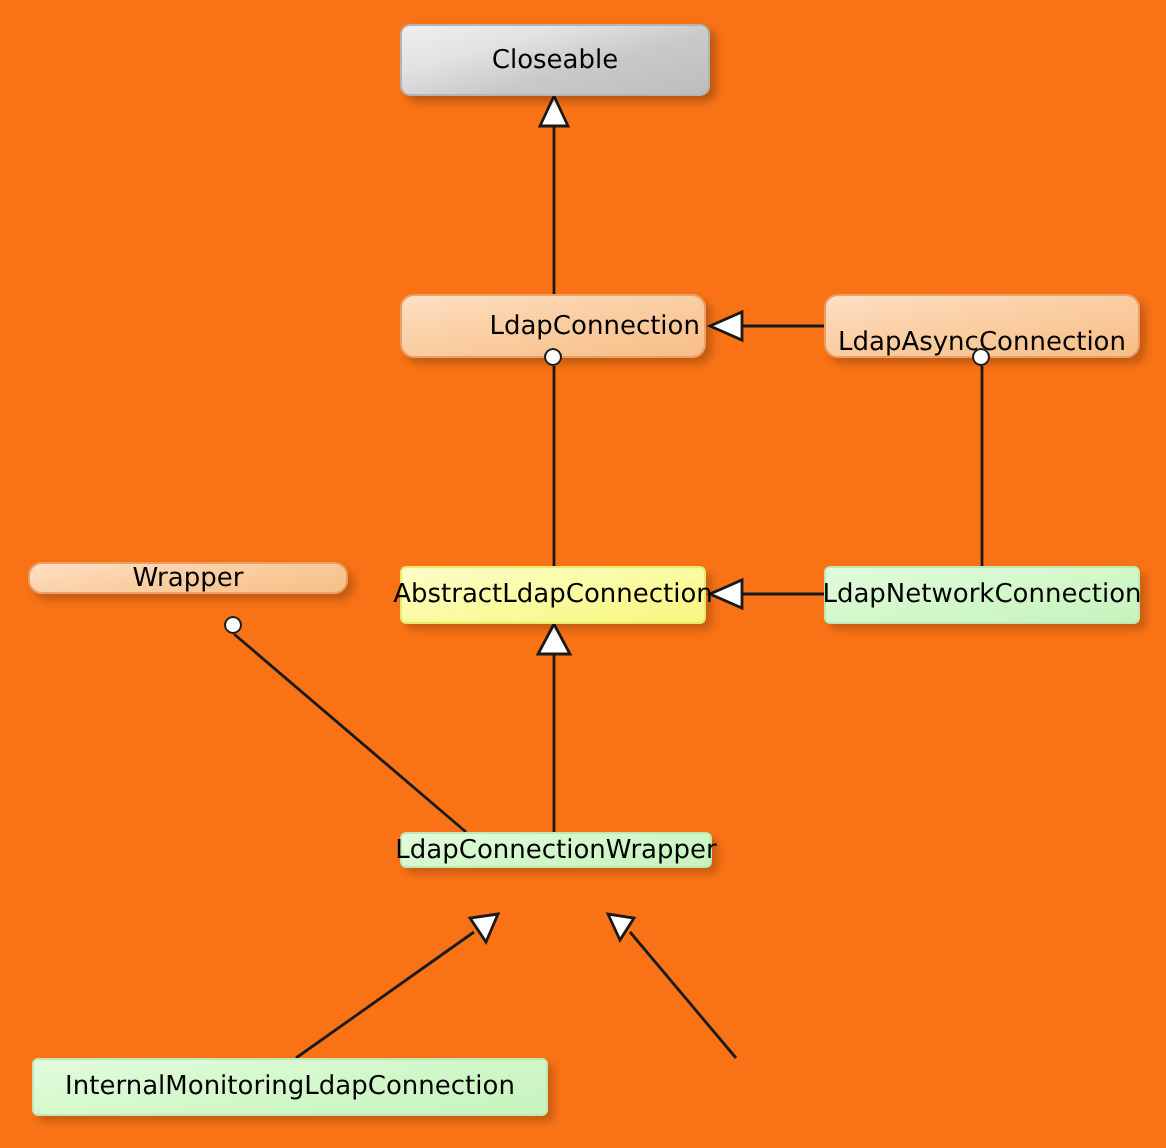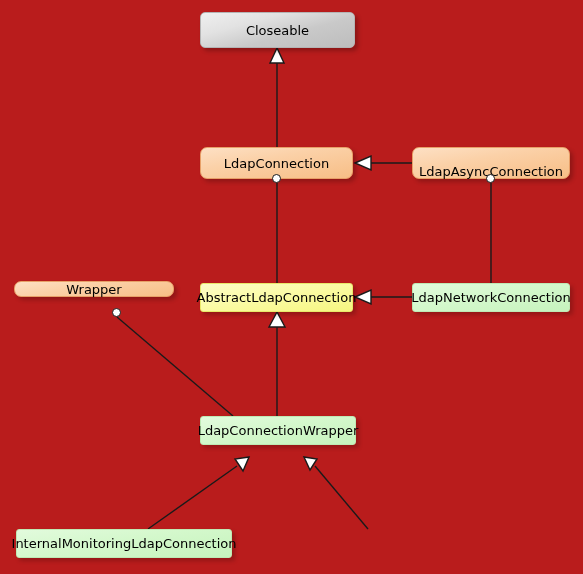--- a/index.html
+++ b/index.html
@@ -7,21 +7,21 @@
     padding: 0;
     background: #ffffff;
   }
   body {
     font-family: "DejaVu Sans", sans-serif;
   }
   #diagram {
     position: relative;
     width: 583px;
     height: 574px;
-    background: #b91c1c;
+    background: #f97316;
     overflow: hidden;
   }
   #edges {
     position: absolute;
     left: 0;
     top: 0;
     width: 583px;
     height: 574px;
   }
   .node {
@@ -127,21 +127,21 @@
     <g>
       <line x1="368" y1="529" x2="315" y2="466" stroke="#1a1a1a" stroke-width="1.4"></line>
       <polygon points="304,457 310,470 317,459" fill="#ffffff" stroke="#1a1a1a" stroke-width="1.4"></polygon>
     </g>
   </svg>
 
   <div class="node n-external" style="left:200px; top:12px; width:155px; height:36px;">
     <span class="label">Closeable</span>
   </div>
 
-  <div class="node n-interface" style="left:200px; top:147px; width:153px; height:32px;">
+  <div class="node n-interface" style="left:200px; top:147px; width:153px; height:32px;justify-content:flex-end;">
     <span class="label">LdapConnection</span>
   </div>
   <div class="lollipop" style="left:272px; top:174px;"></div>
 
   <div class="node n-interface" style="left:412px; top:147px; width:158px; height:32px;align-items:flex-end;">
     <span class="label">LdapAsyncConnection</span>
   </div>
   <div class="lollipop" style="left:486px; top:174px;"></div>
 
   <div class="node n-interface" style="left:14px; top:281px; width:160px; height:16px;">
@@ -150,22 +150,22 @@
   <div class="lollipop" style="left:112px; top:308px;"></div>
 
   <div class="node n-class" style="left:412px; top:283px; width:158px; height:29px;">
     <span class="label">LdapNetworkConnection</span>
   </div>
 
   <div class="node n-abstract" style="left:200px; top:283px; width:153px; height:29px;">
     <span class="label">AbstractLdapConnection</span>
   </div>
 
-  <div class="node n-class" style="left:200px; top:416px; width:156px; height:29px;">
+  <div class="node n-class" style="left:200px; top:416px; width:156px; height:18px;">
     <span class="label">LdapConnectionWrapper</span>
   </div>
 
-  <div class="node n-class" style="left:16px; top:529px; width:216px; height:29px;">
+  <div class="node n-class" style="left:16px; top:529px; width:258px; height:29px;">
     <span class="label">InternalMonitoringLdapConnection</span>
   </div>
 
 
 </div>
 
 </body></html>

